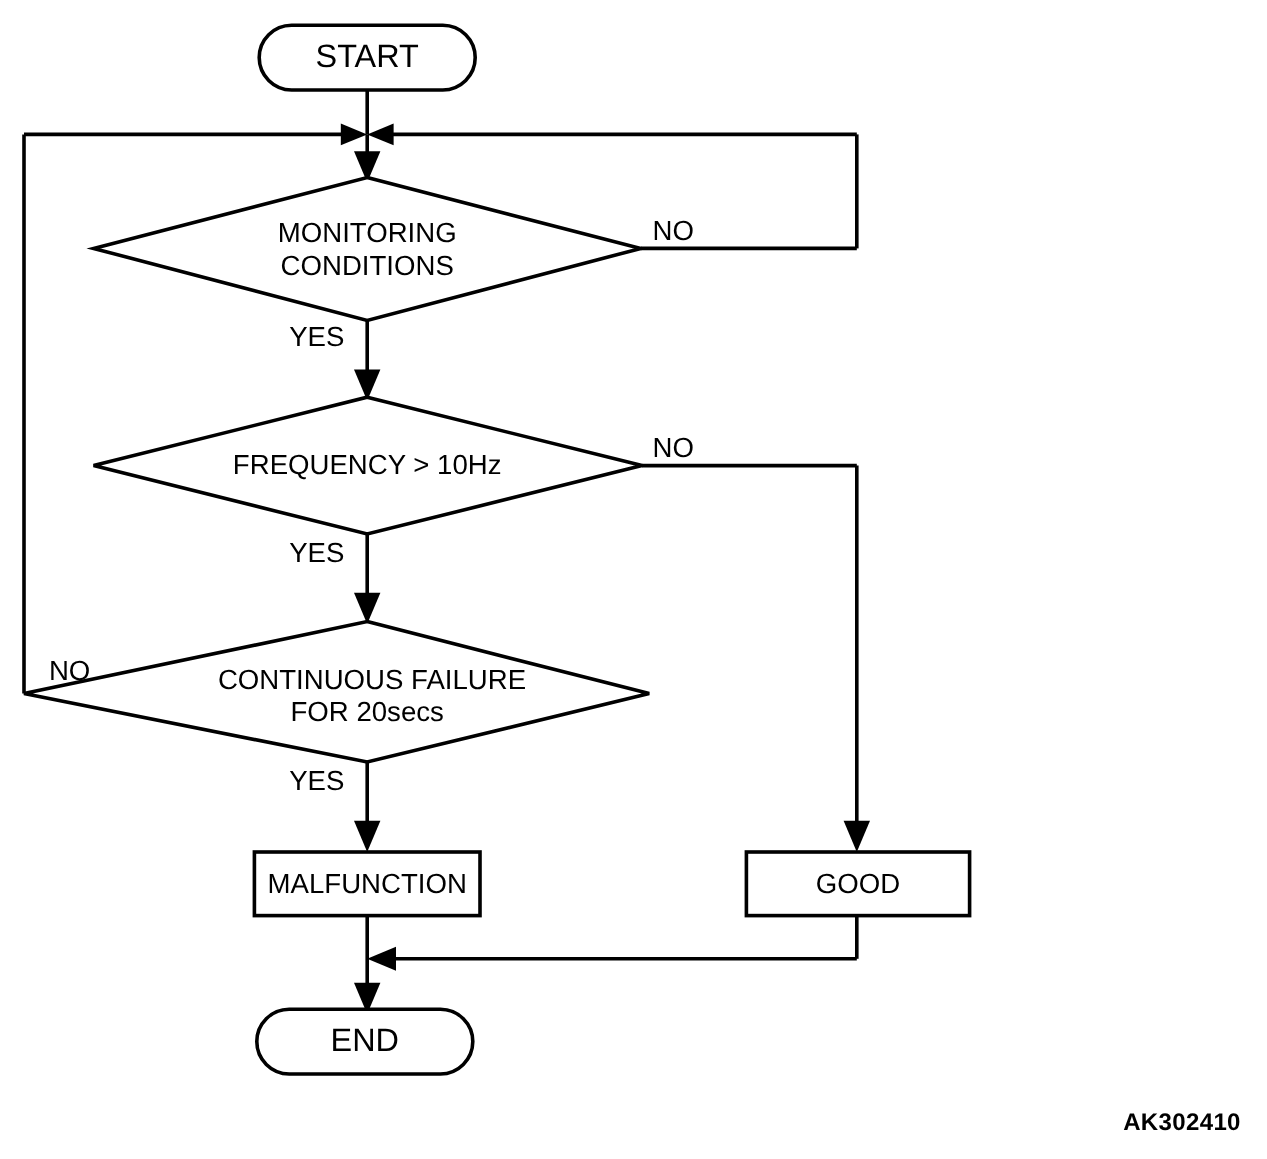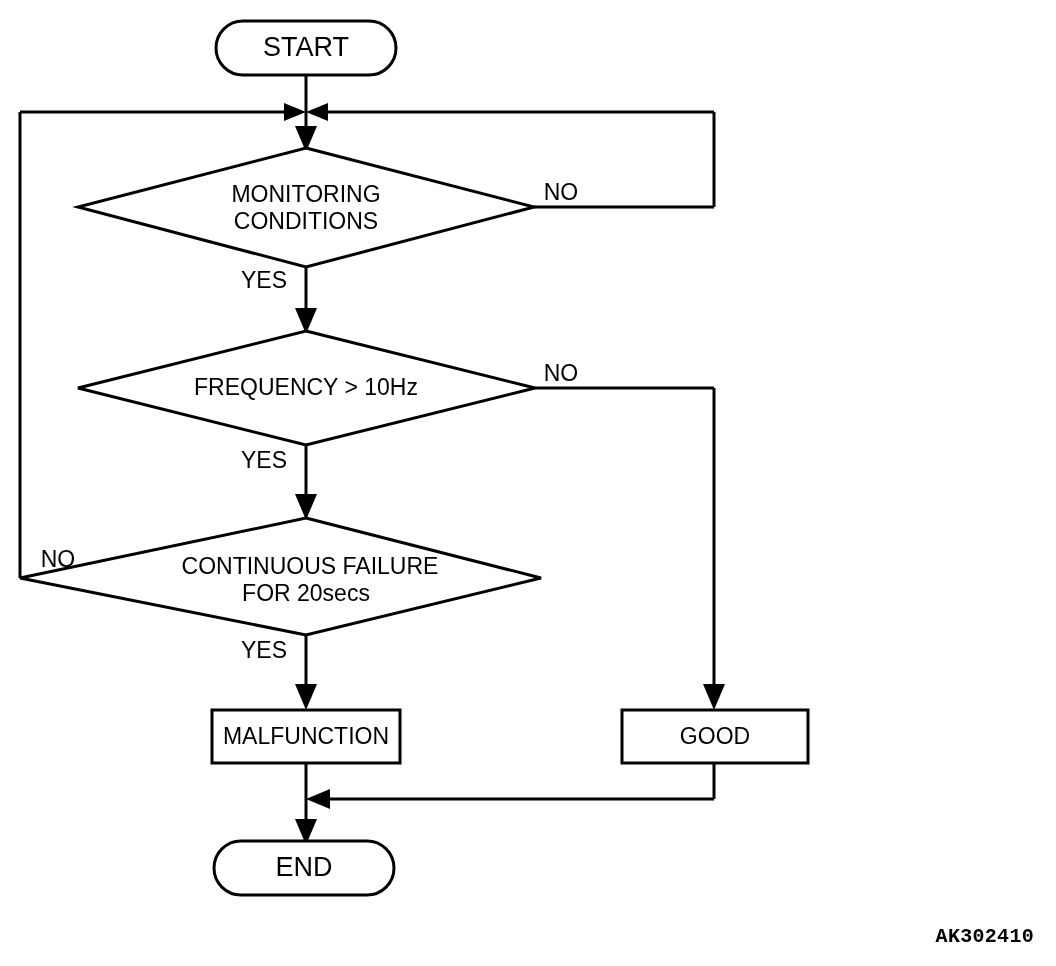--- a/index.html
+++ b/index.html
@@ -59,21 +59,21 @@
     font-family: "Liberation Sans", sans-serif;
     font-size: 23px;
     fill: #000000;
     text-anchor: middle;
     dominant-baseline: middle;
   }
   .ref-code {
     position: absolute;
     right: 22px;
     bottom: 18px;
-    font-family: Liberation Mono, monospace;
+    font-family: Liberation Sans, sans-serif;
     font-size: 20px;
     font-weight: bold;
     color: #000000;
     letter-spacing: 0.3px;
   }
 </style>
 </head>
 <body>
 
 <div id="page">

